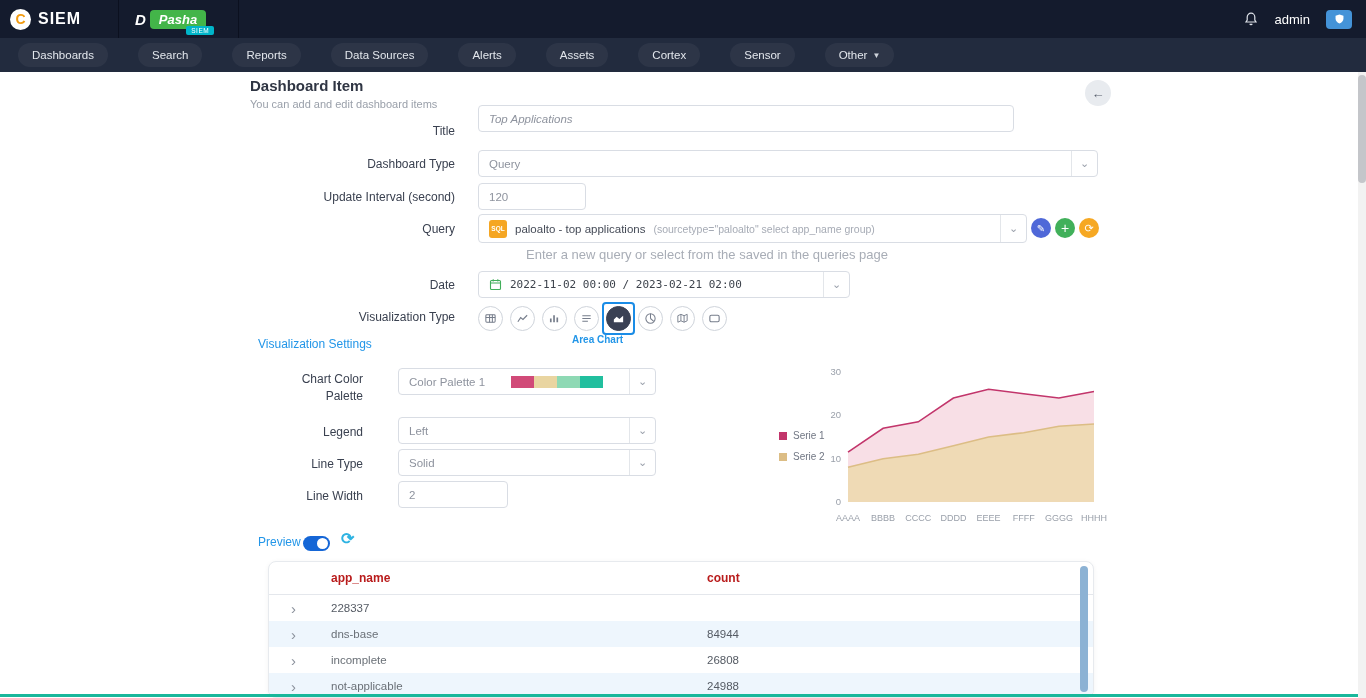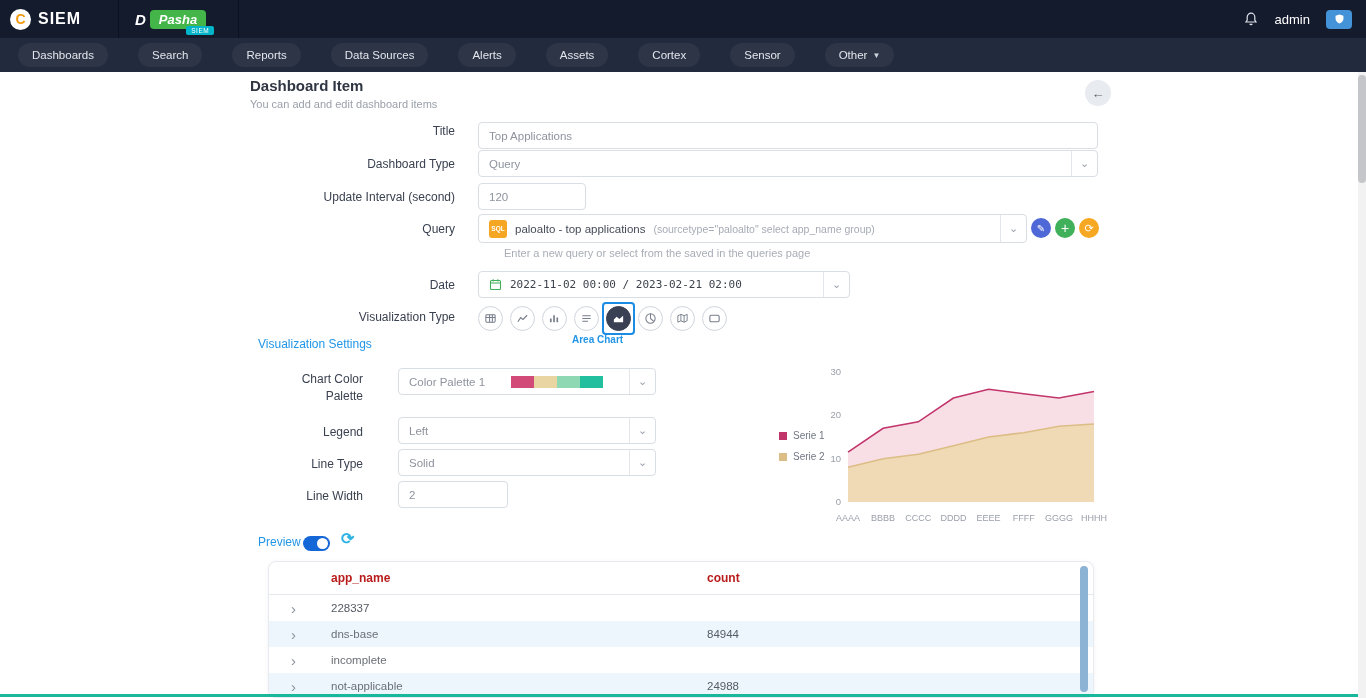--- a/index.html
+++ b/index.html
@@ -46,21 +46,21 @@
   .ctl { position:absolute; height:27px; border:1px solid #d9dde4; border-radius:4px; background:#fff;
          display:flex; align-items:center; padding:0 10px; font-size:11.5px; color:#8e939e; }
   .ctl.select { padding-right:0; cursor:pointer; }
   .chev { margin-left:auto; border-left:1px solid #e3e6ea; width:26px; align-self:stretch;
           display:flex; align-items:center; justify-content:center; color:#9aa0ab; font-size:11px; }
 
   .sql-icon { width:18px; height:18px; background:#f5a623; border-radius:3px; color:#fff; font-size:6.5px;
               font-weight:bold; display:flex; align-items:center; justify-content:center; margin-right:8px; flex:0 0 auto;}
   .q-name { color:#454b57; font-size:11.5px; white-space:nowrap; }
   .q-detail { color:#a6abb5; font-size:10.5px; margin-left:8px; white-space:nowrap; }
-  .helper { position:absolute; left:462px; top:175px; font-size:11px; color:#a8adb6;padding-left:42px; }
+  .helper { position:absolute; left:484px; top:175px; font-size:13px; color:#a8adb6;padding-left:42px; }
 
   .round-btn { position:absolute; width:20px; height:20px; border-radius:50%; border:none; color:#fff;
                display:flex; align-items:center; justify-content:center; cursor:pointer; }
   .btn-edit { background:#4f68d8; font-size:10px; }
   .btn-add  { background:#41b05a; font-size:14px; }
   .btn-refresh { background:#f6a823; font-size:11px; }
 
   .date-text { font-family:"DejaVu Sans Mono", monospace; font-size:11px; color:#3c424b; }
   .cal-icon { margin-right:8px; display:flex; }
 
@@ -171,21 +171,21 @@
     </div>
   </nav>
 
   <main class="content">
 
     <h1 class="page-title">Dashboard Item</h1>
     <p class="page-sub">You can add and edit dashboard items</p>
     <button class="back-btn">←</button>
 
     <div class="row-label" style="top:52px;">Title</div>
-    <div class="ctl" style="left:478px; top:50px; width:620px;">
+    <div class="ctl" style="left:478px; top:33px; width:536px;font-style:italic;">
       <span>Top Applications</span>
     </div>
 
     <div class="row-label" style="top:85px;">Dashboard Type</div>
     <div class="ctl select" style="left:478px; top:78px; width:620px;">
       <span>Query</span>
       <span class="chev">⌄</span>
     </div>
 
     <div class="row-label" style="top:118px;">Update Interval (second)</div>
@@ -343,20 +343,21 @@
         <div class="t-count">228337</div>
       </div>
       <div class="t-row striped">
         <div class="t-chev">›</div>
         <div class="t-cell">dns-base</div>
         <div class="t-count">84944</div>
       </div>
       <div class="t-row">
         <div class="t-chev">›</div>
         <div class="t-cell">incomplete</div>
+        <div class="t-count">26808</div>
       </div>
       <div class="t-row striped">
         <div class="t-chev">›</div>
         <div class="t-cell">not-applicable</div>
         <div class="t-count">24988</div>
       </div>
       <div class="table-scroll"></div>
     </div>
 
   </main>

